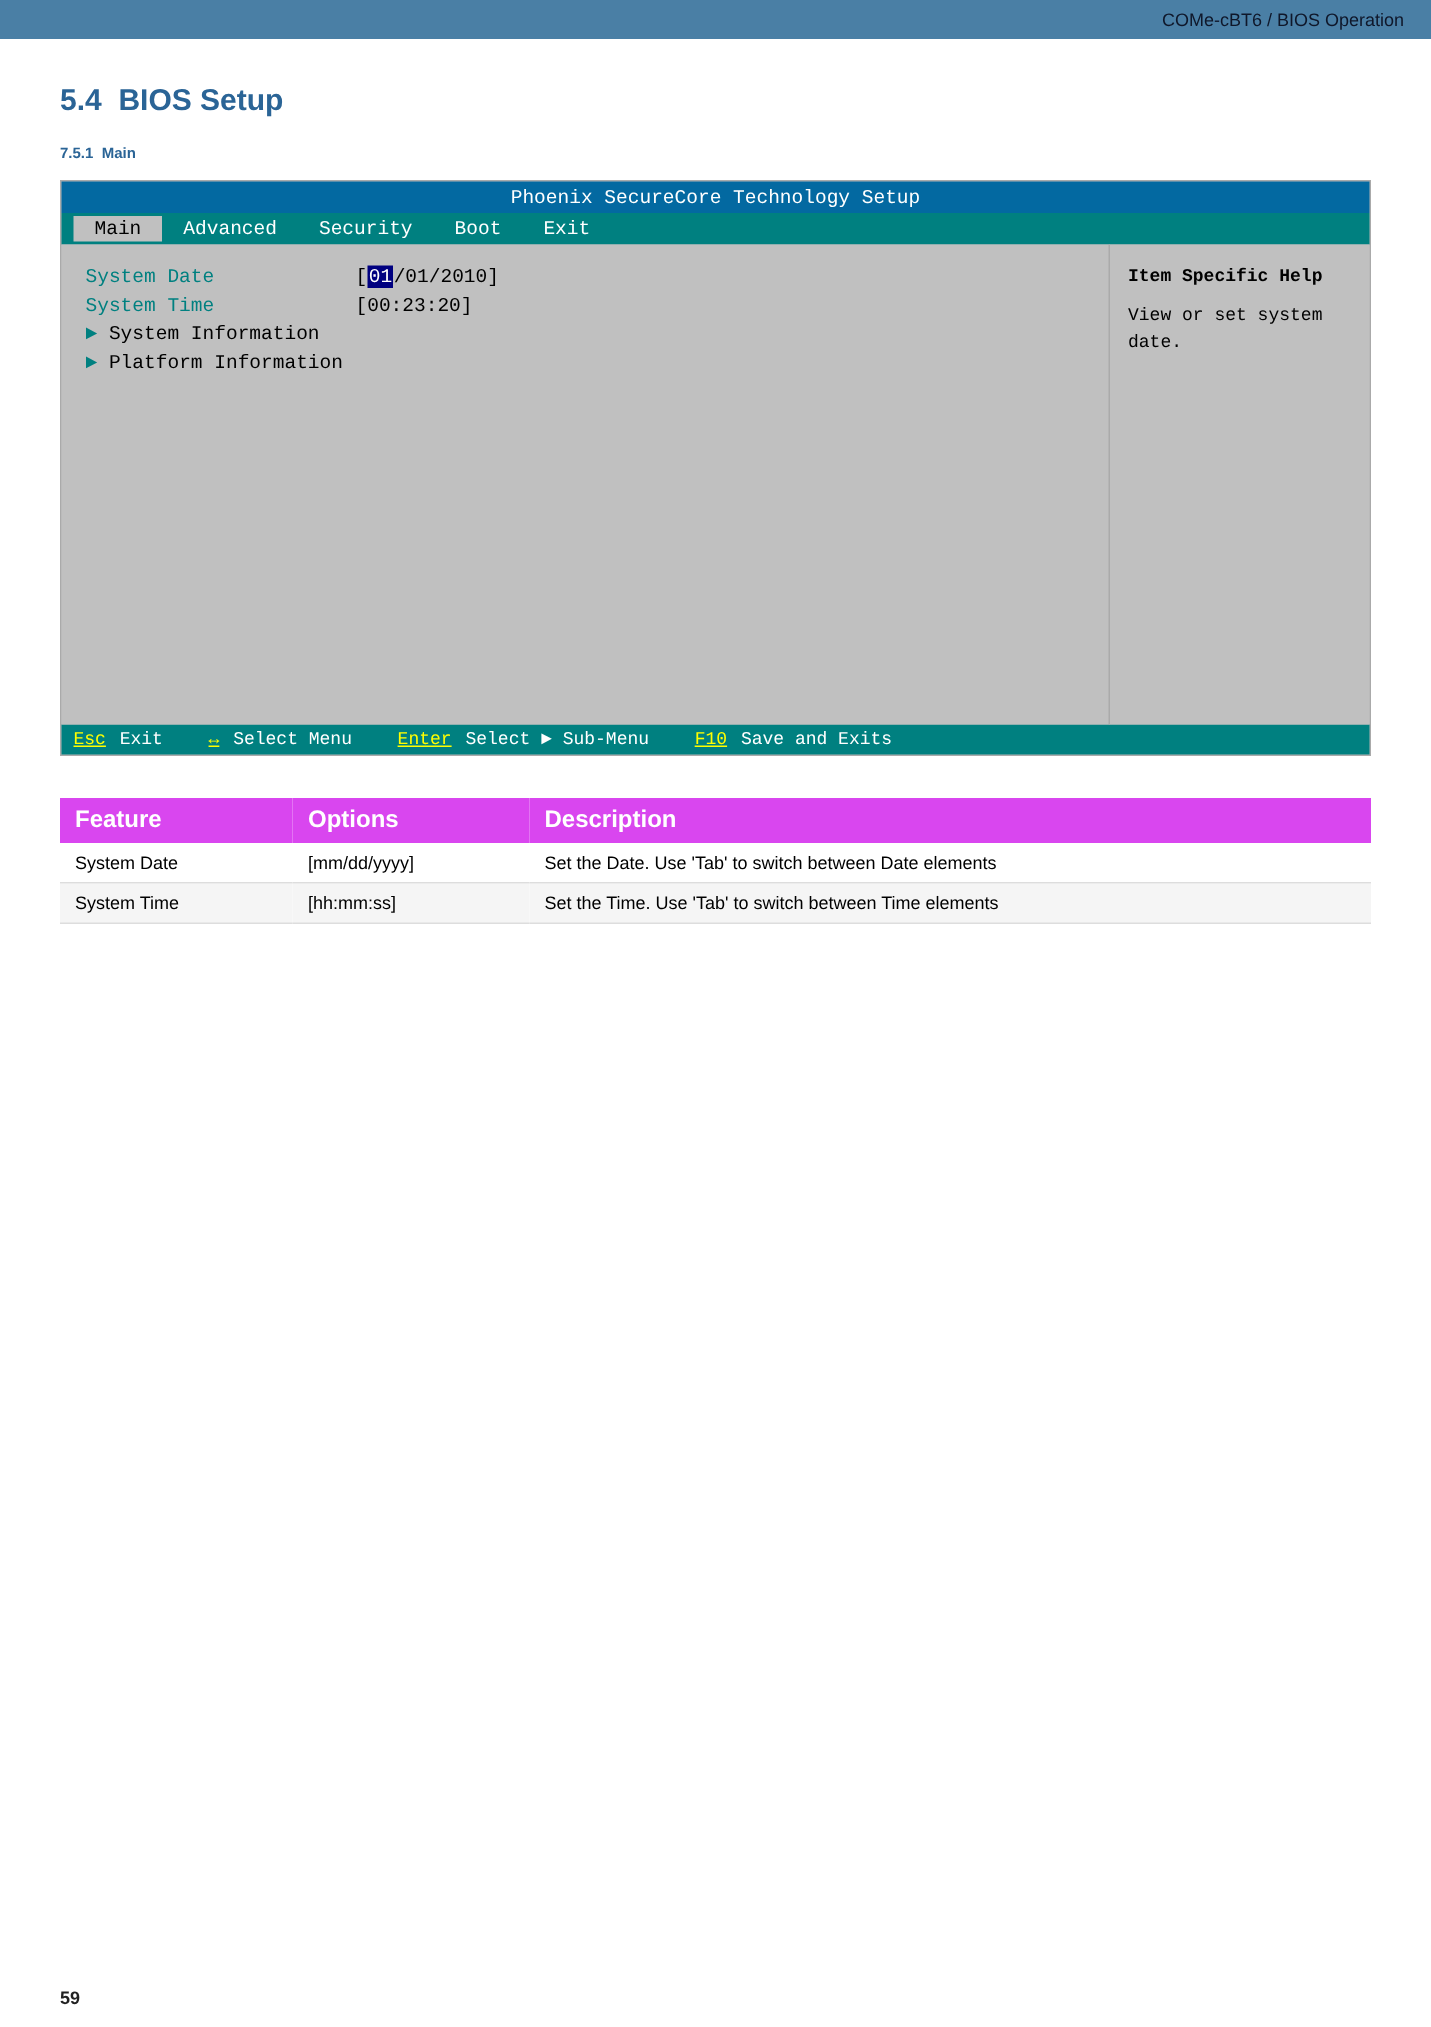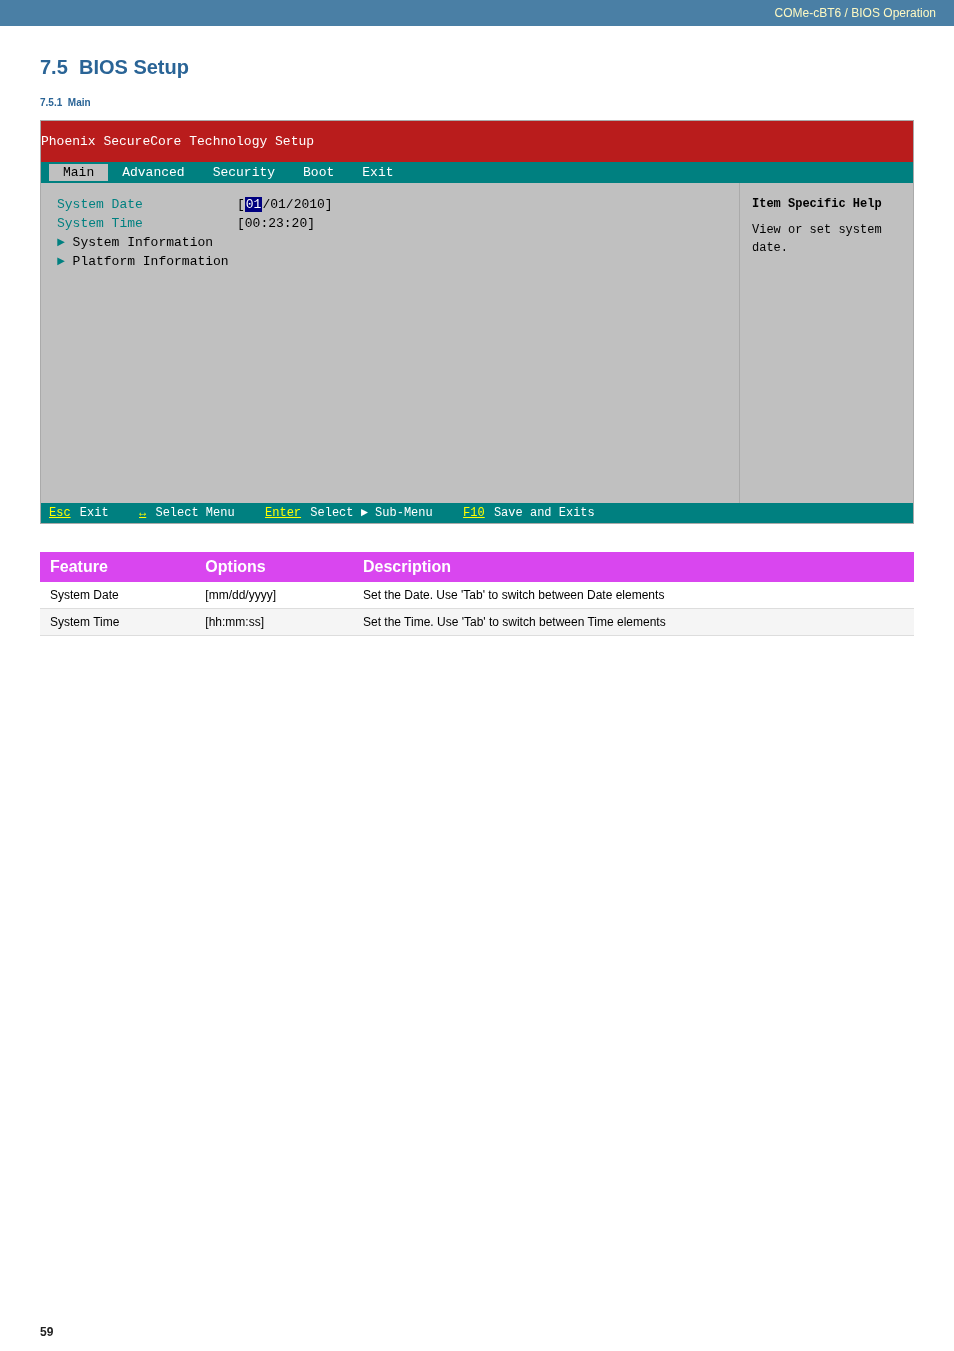--- a/index.html
+++ b/index.html
@@ -8,21 +8,21 @@
       font-size: 13px;
       background: #fff;
       width: 954px;
       min-height: 1351px;
       position: relative;
     }
 
     
     .top-bar {
       background: #4a7fa5;
-      color: #fef9c3;
+      color: #0f172a;
       text-align: right;
       padding: 6px 18px;
       font-size: 12px;
     }
 
     
     .content {
       padding: 30px 40px 40px 40px;
     }
 
@@ -44,24 +44,24 @@
     .bios-screen {
       border: 1px solid #aaa;
       background: #c0c0c0;
       width: 100%;
       font-family: 'Courier New', Courier, monospace;
       font-size: 13px;
       margin-bottom: 28px;
     }
 
     .bios-title-bar {
-      background: #b91c1c;
-      color: #fff;
-      text-align: left;
-      padding: 13px 0;
+      background: #0369a1;
+      color: #fff;
+      text-align: center;
+      padding: 3px 0;
       font-family: 'Courier New', Courier, monospace;
       font-size: 13px;
     }
 
     .bios-menu-bar {
       background: #008080;
       color: #fff;
       display: flex;
       gap: 0;
       padding: 2px 8px;
@@ -200,21 +200,21 @@
 </head>
 <body>
 
 <div class="top-bar">
   <span>COMe-cBT6 / BIOS Operation</span>
 </div>
 
 <div class="content">
 
   <div class="section-title">
-    <span>7.5</span>&nbsp;&nbsp;<span>BIOS Setup</span>
+    <span>5.4</span>&nbsp;&nbsp;<span>BIOS Setup</span>
   </div>
 
   <div class="subsection-title">
     <span>7.5.1</span>&nbsp;&nbsp;<span>Main</span>
   </div>
 
   <div class="bios-screen">
 
     <div class="bios-title-bar">
       <span>Phoenix SecureCore Technology Setup</span>

